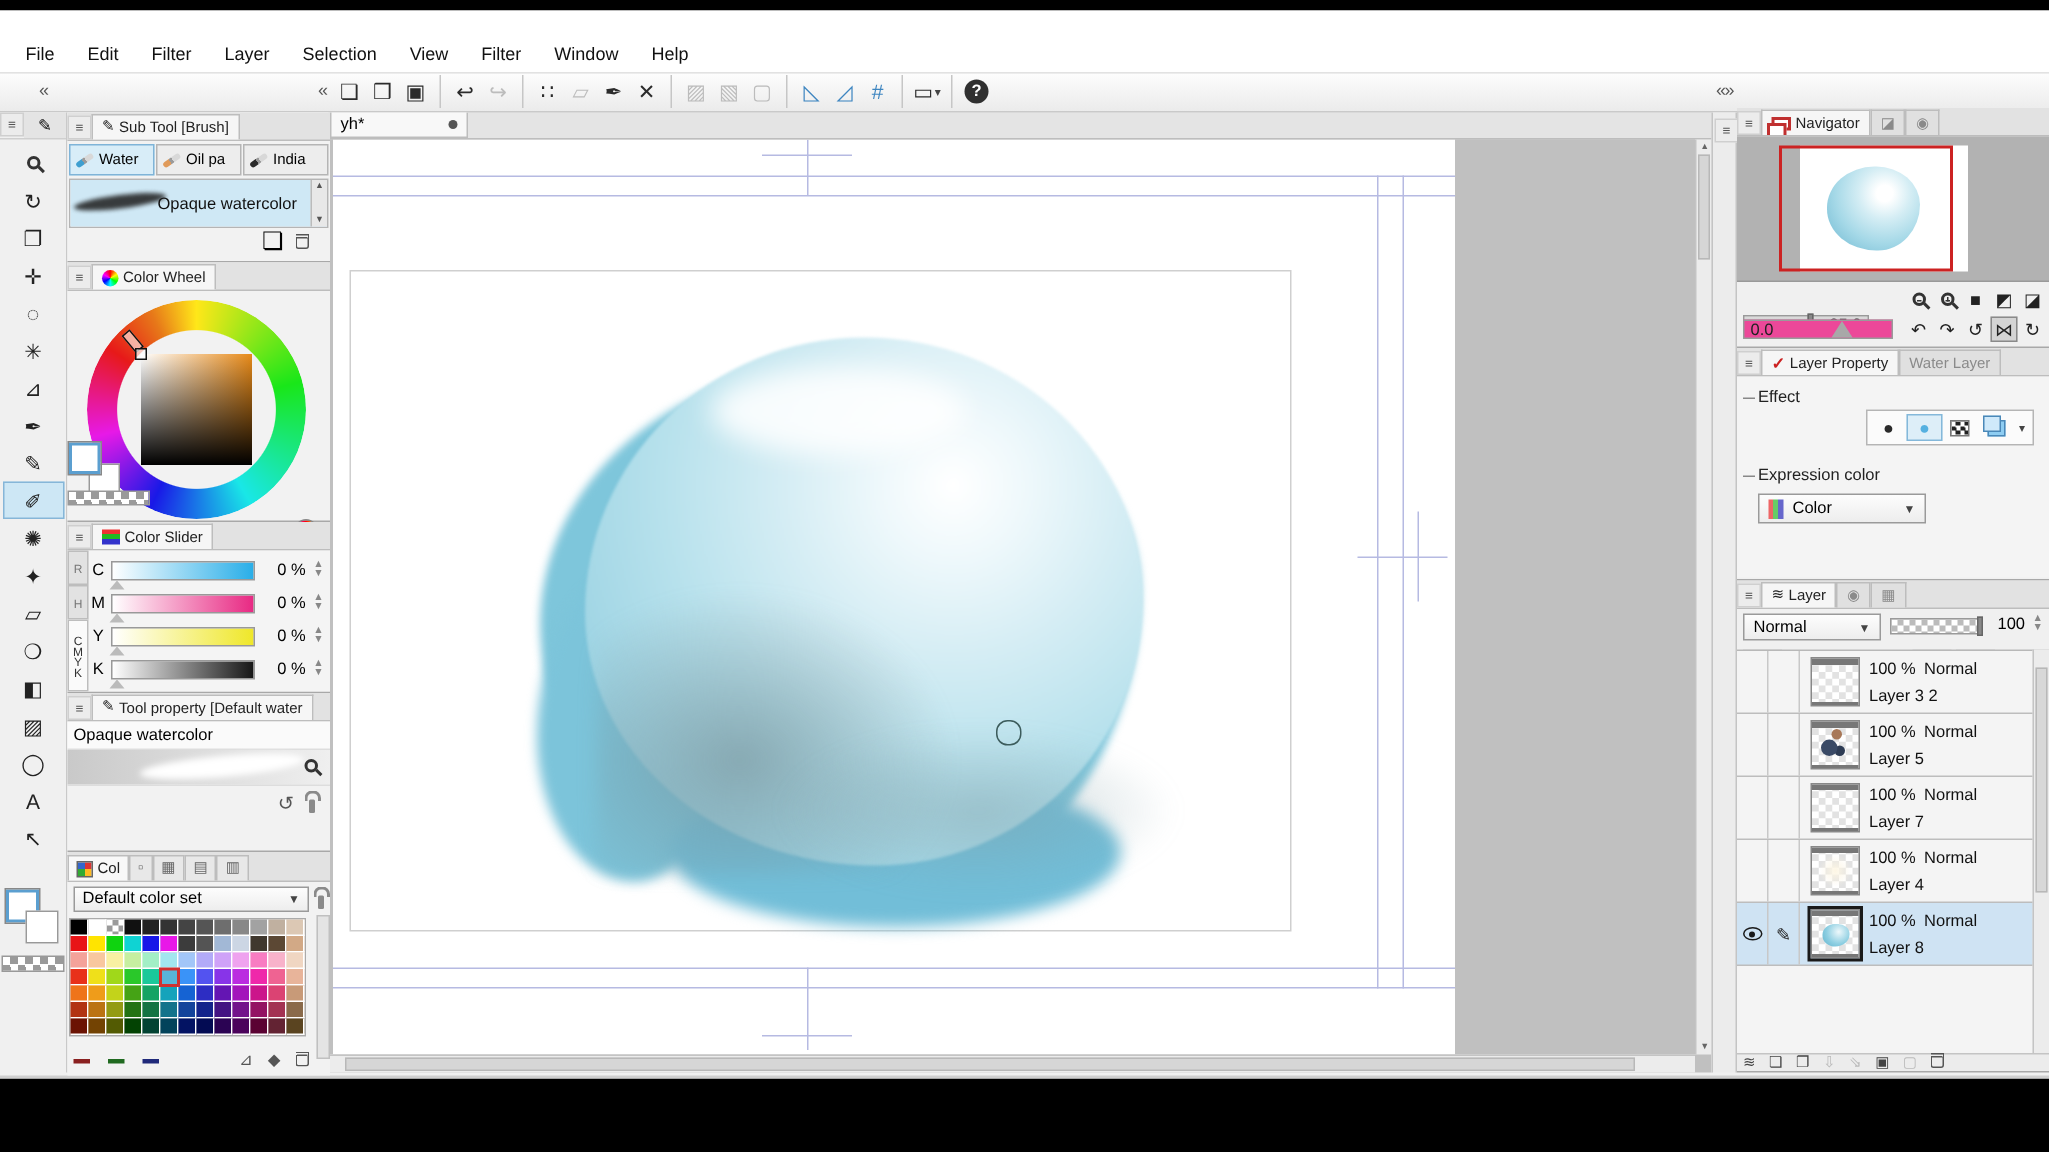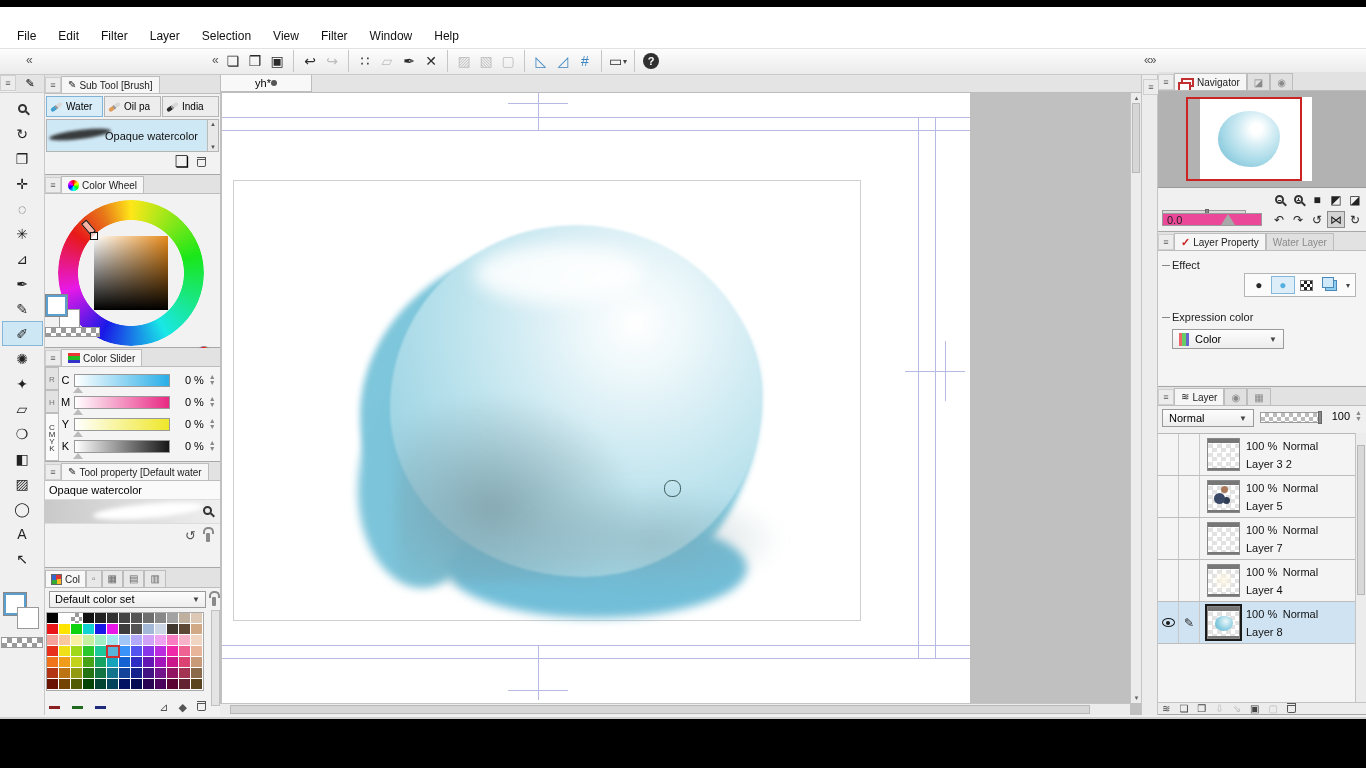--- a/index.html
+++ b/index.html
@@ -125,21 +125,21 @@
   .pcell{height:11px;border-right:1px solid #fff;border-bottom:1px solid #fff}
   .pcell.chk{background:repeating-conic-gradient(#9a9a9a 0 25%,#fff 0 50%) 0 0/8px 8px}
   .pcell.psel{outline:2px solid #d03030;outline-offset:-1px;z-index:2}
   .pal-scroll{position:absolute;right:0;top:42px;width:9px;height:96px;background:#e4e4e4;border:1px solid #c0c0c0}
   .cs-foot{position:absolute;bottom:2px;left:0;width:100%;height:16px;display:flex;align-items:center;gap:12px;padding-left:4px}
   .dash{width:11px;height:3px}
   .cs-foot-icons{margin-left:auto;display:flex;gap:10px;align-items:center;padding-right:14px;font-size:11px;color:#555}
   
   .canvasarea{position:absolute;left:220px;top:68px;width:921px;bottom:2px;background:#c0c0c0}
   .doc-tabs{position:absolute;left:0;top:0;width:100%;height:18px;background:#e4e4e4;border-bottom:1px solid #bdbdbd;display:flex}
-  .doc-tab{width:92px;background:#f8f8f8;border:1px solid #bdbdbd;border-top:none;font-size:11px;display:flex;align-items:center;justify-content:center;padding:0 6px}
+  .doc-tab{width:92px;background:#f8f8f8;border:1px solid #bdbdbd;border-top:none;font-size:11px;display:flex;align-items:center;justify-content:space-between;padding:0 6px}
   .doc-dot{width:6px;height:6px;border-radius:50%;background:#555}
   .viewport{position:absolute;left:0;top:18px;right:11px;bottom:12px;overflow:hidden;background:#c0c0c0}
   .page{position:absolute;left:2px;top:0;width:748px;height:100%;background:#fff;overflow:hidden}
   .gl{position:absolute;background:#b6bae2}
   .frame{position:absolute;left:11px;top:87px;width:628px;height:441px;border:1px solid #cfcfcf}
   .blob{position:absolute}
   .cursor-circle{position:absolute;left:442px;top:387px;width:17px;height:17px;border:1px solid #3c5c5c;border-radius:45%}
   .vscroll{position:absolute;right:0;top:18px;width:11px;bottom:12px;background:#ececec;border-left:1px solid #c4c4c4}
   .vthumb{position:absolute;left:1px;top:10px;width:8px;height:70px;background:#d6d6d6;border:1px solid #b8b8b8}
   .sarrow{position:absolute;width:11px;height:10px;font-size:6px;color:#666;text-align:center;line-height:10px}

